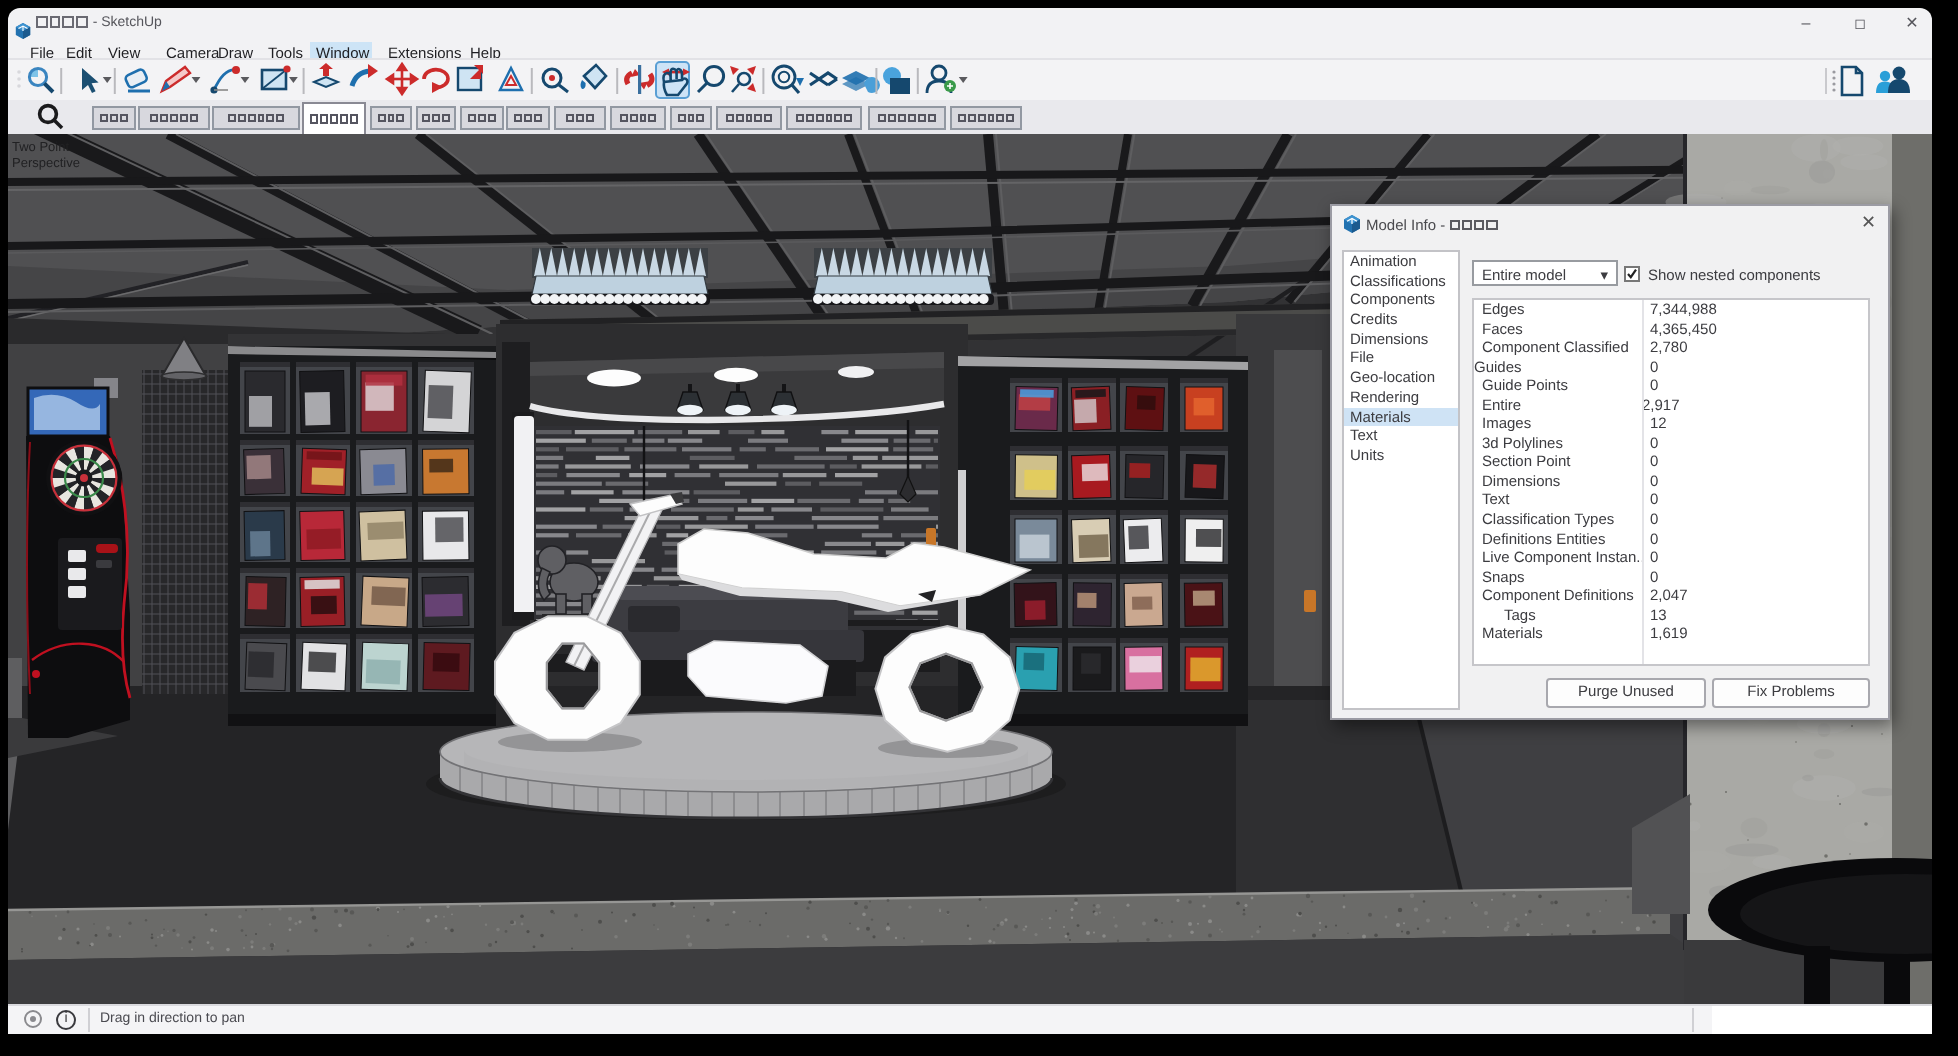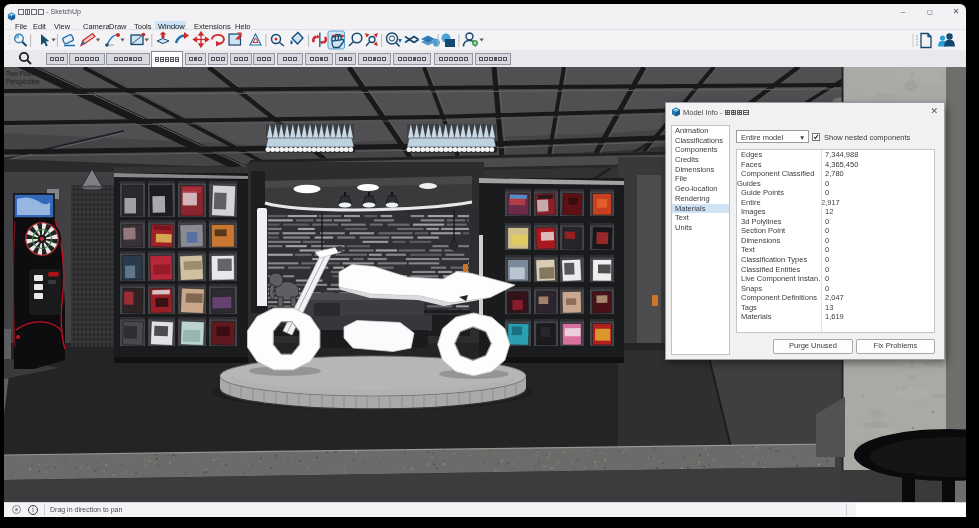--- a/index.html
+++ b/index.html
@@ -1419,25 +1419,25 @@
         <div style="height:9.55px;line-height:9.55px;white-space:nowrap"><span style="display:inline-block;width:84px;padding-left:4px;overflow:hidden;vertical-align:top;box-sizing:border-box">Component Classified</span><span style="padding-left:4px">2,780</span></div>
         <div style="height:9.55px;line-height:9.55px;white-space:nowrap"><span style="display:inline-block;width:84px;padding-left:0;overflow:hidden;vertical-align:top;box-sizing:border-box">Guides</span><span style="padding-left:4px">0</span></div>
         <div style="height:9.55px;line-height:9.55px;white-space:nowrap"><span style="display:inline-block;width:84px;padding-left:4px;overflow:hidden;vertical-align:top;box-sizing:border-box">Guide Points</span><span style="padding-left:4px">0</span></div>
         <div style="height:9.55px;line-height:9.55px;white-space:nowrap"><span style="display:inline-block;width:84px;padding-left:4px;overflow:hidden;vertical-align:top;box-sizing:border-box">Entire</span><span style="padding-left:0">2,917</span></div>
         <div style="height:9.55px;line-height:9.55px;white-space:nowrap"><span style="display:inline-block;width:84px;padding-left:4px;overflow:hidden;vertical-align:top;box-sizing:border-box">Images</span><span style="padding-left:4px">12</span></div>
         <div style="height:9.55px;line-height:9.55px;white-space:nowrap"><span style="display:inline-block;width:84px;padding-left:4px;overflow:hidden;vertical-align:top;box-sizing:border-box">3d Polylines</span><span style="padding-left:4px">0</span></div>
         <div style="height:9.55px;line-height:9.55px;white-space:nowrap"><span style="display:inline-block;width:84px;padding-left:4px;overflow:hidden;vertical-align:top;box-sizing:border-box">Section Point</span><span style="padding-left:4px">0</span></div>
         <div style="height:9.55px;line-height:9.55px;white-space:nowrap"><span style="display:inline-block;width:84px;padding-left:4px;overflow:hidden;vertical-align:top;box-sizing:border-box">Dimensions</span><span style="padding-left:4px">0</span></div>
         <div style="height:9.55px;line-height:9.55px;white-space:nowrap"><span style="display:inline-block;width:84px;padding-left:4px;overflow:hidden;vertical-align:top;box-sizing:border-box">Text</span><span style="padding-left:4px">0</span></div>
         <div style="height:9.55px;line-height:9.55px;white-space:nowrap"><span style="display:inline-block;width:84px;padding-left:4px;overflow:hidden;vertical-align:top;box-sizing:border-box">Classification Types</span><span style="padding-left:4px">0</span></div>
-        <div style="height:9.55px;line-height:9.55px;white-space:nowrap"><span style="display:inline-block;width:84px;padding-left:4px;overflow:hidden;vertical-align:top;box-sizing:border-box">Classified Entities</span><span style="padding-left:4px">0</span></div>
+        <div style="height:9.55px;line-height:9.55px;white-space:nowrap"><span style="display:inline-block;width:84px;padding-left:4px;overflow:hidden;vertical-align:top;box-sizing:border-box">Definitions Entities</span><span style="padding-left:4px">0</span></div>
         <div style="height:9.55px;line-height:9.55px;white-space:nowrap"><span style="display:inline-block;width:84px;padding-left:4px;overflow:hidden;vertical-align:top;box-sizing:border-box">Live Component Instan...</span><span style="padding-left:4px">0</span></div>
         <div style="height:9.55px;line-height:9.55px;white-space:nowrap"><span style="display:inline-block;width:84px;padding-left:4px;overflow:hidden;vertical-align:top;box-sizing:border-box">Snaps</span><span style="padding-left:4px">0</span></div>
         <div style="height:9.55px;line-height:9.55px;white-space:nowrap"><span style="display:inline-block;width:84px;padding-left:4px;overflow:hidden;vertical-align:top;box-sizing:border-box">Component Definitions</span><span style="padding-left:4px">2,047</span></div>
-        <div style="height:9.55px;line-height:9.55px;white-space:nowrap"><span style="display:inline-block;width:84px;padding-left:4px;overflow:hidden;vertical-align:top;box-sizing:border-box">Tags</span><span style="padding-left:4px">13</span></div>
+        <div style="height:9.55px;line-height:9.55px;white-space:nowrap"><span style="display:inline-block;width:84px;padding-left:15px;overflow:hidden;vertical-align:top;box-sizing:border-box">Tags</span><span style="padding-left:4px">13</span></div>
         <div style="height:9.55px;line-height:9.55px;white-space:nowrap"><span style="display:inline-block;width:84px;padding-left:4px;overflow:hidden;vertical-align:top;box-sizing:border-box">Materials</span><span style="padding-left:4px">1,619</span></div>
   </div>
   <div style="position:absolute;left:107px;top:236px;width:78px;height:13px;background:#fdfdfd;border:1px solid #a8a8ae;border-radius:2px;text-align:center;line-height:12px">Purge Unused</div>
   <div style="position:absolute;left:190px;top:236px;width:77px;height:13px;background:#fdfdfd;border:1px solid #a8a8ae;border-radius:2px;text-align:center;line-height:12px">Fix Problems</div>
 </div>
   <div style="position:absolute;left:0;top:498px;width:962px;height:15px;background:#f4f4f6;border-top:1px solid #d9d9dd;box-sizing:border-box">
     <span style="position:absolute;left:8px;top:2px;width:9px;height:9px;border:1px solid #8a8a8e;border-radius:50%;box-sizing:border-box"></span>
     <span style="position:absolute;left:11px;top:4.5px;width:3px;height:3px;background:#8a8a8e;border-radius:50%"></span>
     <span style="position:absolute;left:24px;top:2px;width:10px;height:10px;border:1.2px solid #3a3a3e;border-radius:50%;box-sizing:border-box;text-align:center;font-size:7px;line-height:8px;color:#3a3a3e">i</span>
     <span style="position:absolute;left:40px;top:1px;height:12px;border-left:1px solid #d0d0d4"></span>

